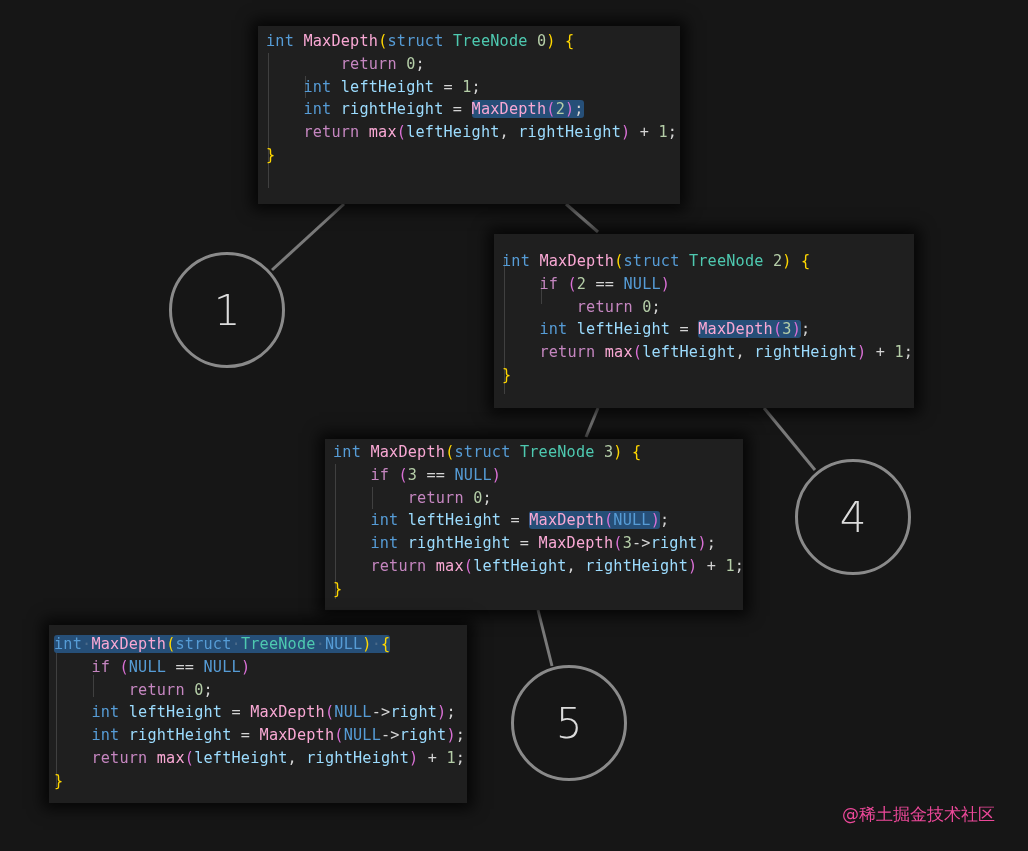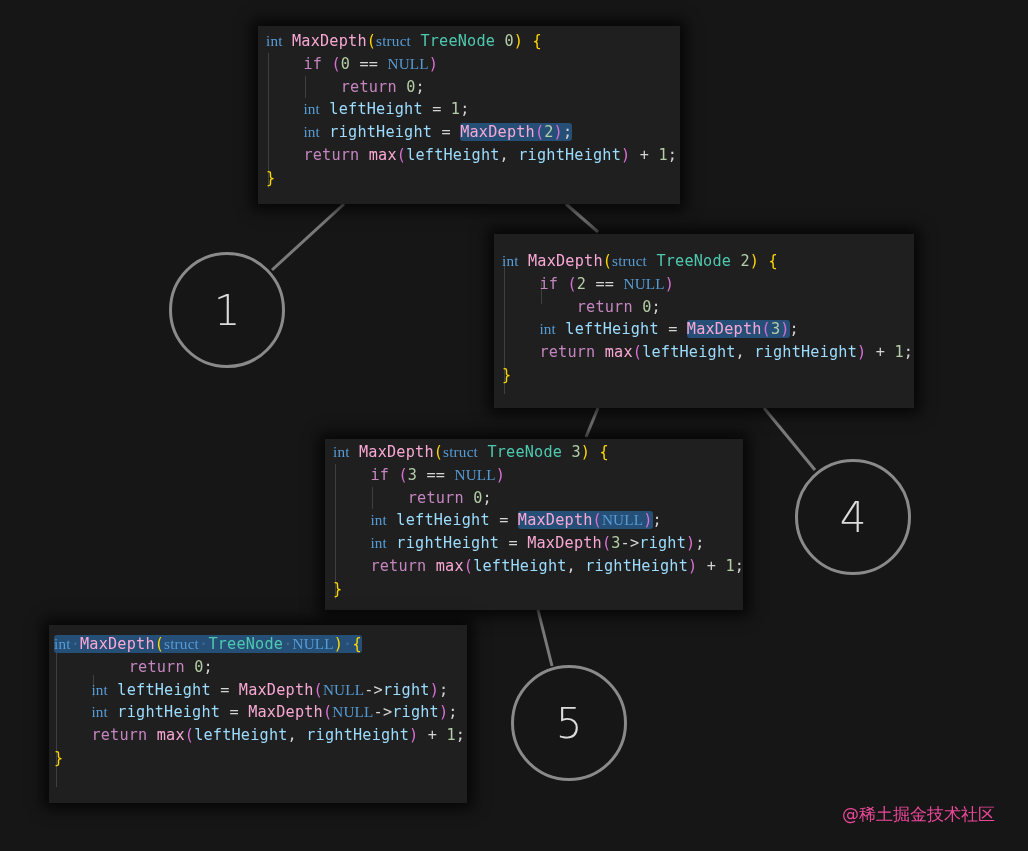--- a/index.html
+++ b/index.html
@@ -20,21 +20,21 @@
     height:22.8px;
     line-height:22.8px;
     font-size:15.2px;
     white-space:pre;
     color:#d4d4d4;
     letter-spacing:0.2px;
   }
   .guide {
     position:absolute; width:1px; background:#404040;
   }
-  .kw { color:#569cd6;font-family:Liberation Serif, serif; }
+  .kw { color:#569cd6; }
   .fn { color:#f9a8d4; }
   .ty { color:#4ec9b0; }
   .num { color:#b5cea8; }
   .var { color:#9cdcfe; }
   .ctl { color:#c586c0; }
   .p1 { color:#ffd700; }
   .p2 { color:#da70d6; }
   .op { color:#d4d4d4; }
   .hl { background:#264f78; border-radius:3px; }
   .dot { color:#4a6a8a; }
@@ -63,21 +63,20 @@
   <line x1="566" y1="204" x2="598" y2="232" stroke="#7a7a7a" stroke-width="3"></line>
   <line x1="598" y1="408" x2="586" y2="437" stroke="#7a7a7a" stroke-width="3"></line>
   <line x1="764" y1="408" x2="815" y2="470" stroke="#7a7a7a" stroke-width="3"></line>
   <line x1="538" y1="610" x2="552" y2="666" stroke="#7a7a7a" stroke-width="3"></line>
 </svg>
 
 <div class="panel" style="left:258px; top:26px; width:422px; height:178px; padding-top:4px;">
   <div class="guide" style="left:10px; top:27px; height:135px;"></div>
   <div class="guide" style="left:47px; top:50px; height:22px;"></div>
   <div class="line"><span class="kw">int</span> <span class="fn">MaxDepth</span><span class="p1">(</span><span class="kw">struct</span> <span class="ty">TreeNode</span> <span class="num">0</span><span class="p1">)</span> <span class="p1">{</span></div>
-  <div class="line">    <span class="ctl">if</span> <span class="p2">(</span><span class="num">0</span> <span class="op">==</span> <span class="kw">NULL</span><span class="p2">)</span></div>
   <div class="line">        <span class="ctl">return</span> <span class="num">0</span>;</div>
   <div class="line">    <span class="kw">int</span> <span class="var">leftHeight</span> = <span class="num">1</span>;</div>
   <div class="line">    <span class="kw">int</span> <span class="var">rightHeight</span> = <span class="hl"><span class="fn">MaxDepth</span><span class="p2">(</span><span class="num">2</span><span class="p2">)</span>;</span></div>
   <div class="line">    <span class="ctl">return</span> <span class="fn">max</span><span class="p2">(</span><span class="var">leftHeight</span>, <span class="var">rightHeight</span><span class="p2">)</span> + <span class="num">1</span>;</div>
   <div class="line"><span class="p1">}</span></div>
 </div>
 
 <div class="panel" style="left:494px; top:234px; width:420px; height:174px; padding-top:16px;">
   <div class="guide" style="left:10px; top:25px; height:135px;"></div>
   <div class="guide" style="left:47px; top:48px; height:22px;"></div>
@@ -98,20 +97,21 @@
   <div class="line">    <span class="kw">int</span> <span class="var">leftHeight</span> = <span class="hl"><span class="fn">MaxDepth</span><span class="p2">(</span><span class="kw">NULL</span><span class="p2">)</span></span>;</div>
   <div class="line">    <span class="kw">int</span> <span class="var">rightHeight</span> = <span class="fn">MaxDepth</span><span class="p2">(</span><span class="num">3</span>-&gt;<span class="var">right</span><span class="p2">)</span>;</div>
   <div class="line">    <span class="ctl">return</span> <span class="fn">max</span><span class="p2">(</span><span class="var">leftHeight</span>, <span class="var">rightHeight</span><span class="p2">)</span> + <span class="num">1</span>;</div>
   <div class="line"><span class="p1">}</span></div>
 </div>
 
 <div class="panel" style="left:49px; top:625px; width:418px; height:178px; padding-top:8px; padding-left:5px;">
   <div class="guide" style="left:7px; top:27px; height:135px;"></div>
   <div class="guide" style="left:44px; top:50px; height:22px;"></div>
   <div class="line"><span class="hlline"><span class="kw">int</span><span class="dot">·</span><span class="fn">MaxDepth</span><span class="p1">(</span><span class="kw">struct</span><span class="dot">·</span><span class="ty">TreeNode</span><span class="dot">·</span><span class="kw">NULL</span><span class="p1">)</span><span class="dot">·</span><span class="p1">{</span></span></div>
+  <div class="line">    <span class="ctl">if</span> <span class="p2">(</span><span class="kw">NULL</span> <span class="op">==</span> <span class="kw">NULL</span><span class="p2">)</span></div>
   <div class="line">        <span class="ctl">return</span> <span class="num">0</span>;</div>
   <div class="line">    <span class="kw">int</span> <span class="var">leftHeight</span> = <span class="fn">MaxDepth</span><span class="p2">(</span><span class="kw">NULL</span>-&gt;<span class="var">right</span><span class="p2">)</span>;</div>
   <div class="line">    <span class="kw">int</span> <span class="var">rightHeight</span> = <span class="fn">MaxDepth</span><span class="p2">(</span><span class="kw">NULL</span>-&gt;<span class="var">right</span><span class="p2">)</span>;</div>
   <div class="line">    <span class="ctl">return</span> <span class="fn">max</span><span class="p2">(</span><span class="var">leftHeight</span>, <span class="var">rightHeight</span><span class="p2">)</span> + <span class="num">1</span>;</div>
   <div class="line"><span class="p1">}</span></div>
 </div>
 
 <div class="circle-label" style="left:169px; top:252px;">
     <span>1</span>
   </div>

